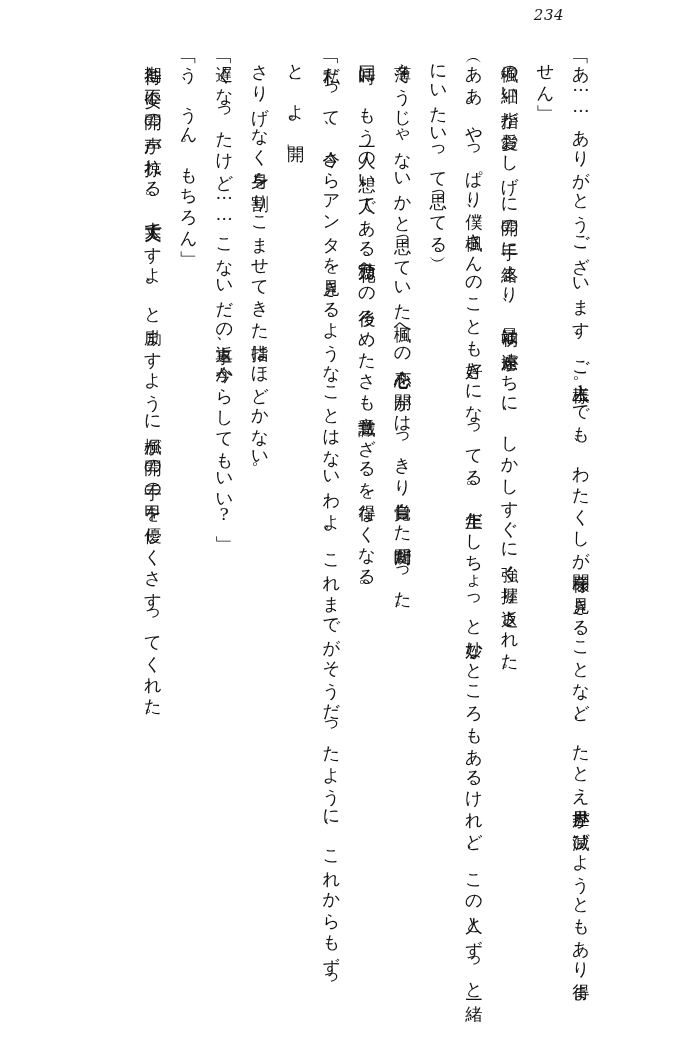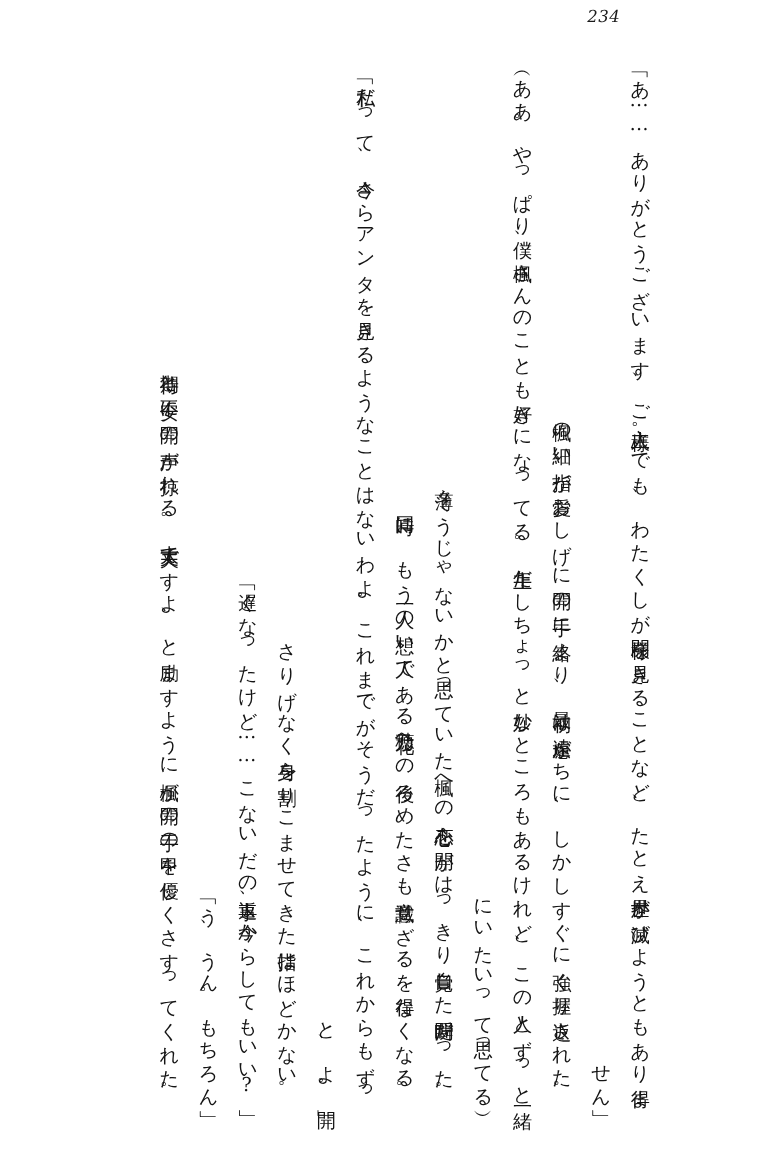--- a/index.html
+++ b/index.html
@@ -15,21 +15,20 @@
     overflow: hidden;
     position: relative;
   }
 
   .page {
     position: relative;
     width: 642px;
     height: 1050px;
     box-sizing: border-box;
     background: #fff;
-    text-align: right;
   }
 
   
   .page-number {
     position: absolute;
     top: 6px;
     right: 78px;
     font-family: "DejaVu Serif", "Liberation Serif", serif;
     font-style: italic;
     font-size: 15px;

